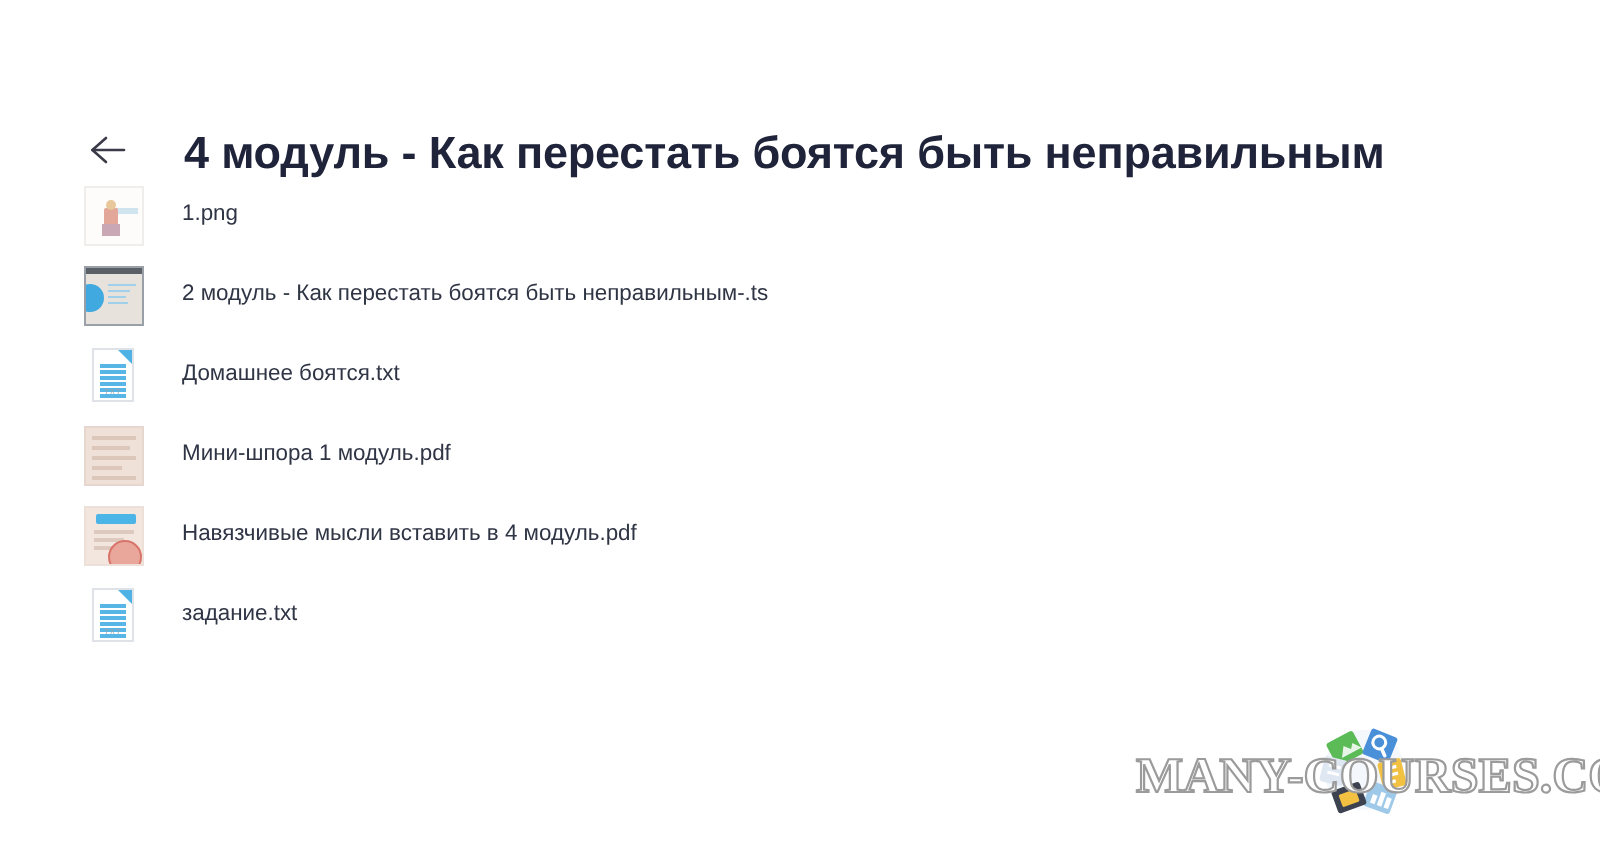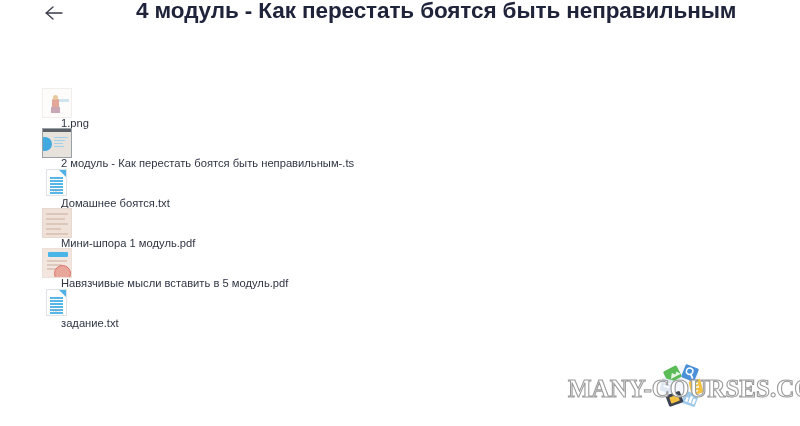--- a/index.html
+++ b/index.html
@@ -13,25 +13,24 @@
     background: #ffffff;
     font-family: "Liberation Sans", "DejaVu Sans", sans-serif;
     color: #2b2f40;
     overflow: hidden;
     position: relative;
   }
 
   
   .page-header {
     display: flex;
-    align-items: flex-start;
+    align-items: flex-end;
     height: 88px;
     padding-left: 42px;
     box-sizing: border-box;
-    gap: 44px;
   }
   .back-button {
     width: 26px;
     height: 26px;
     display: flex;
     align-items: center;
     justify-content: center;
     cursor: pointer;
     flex: 0 0 auto;
   }
@@ -47,23 +46,23 @@
     line-height: 1;
   }
 
   
   .file-list {
     padding-left: 42px;
     box-sizing: border-box;
   }
   .file-row {
     display: flex;
+    align-items: center;
     height: 40px;
     cursor: pointer;
-    flex-direction: column;
   }
   .thumb {
     width: 30px;
     height: 30px;
     flex: 0 0 auto;
     position: relative;
     overflow: hidden;
     background: #ffffff;
   }
   .file-label {
@@ -367,21 +366,21 @@
   <div class="file-row">
     <div class="thumb th-pdf-blue">
       <span class="pu-bar"></span>
       <span class="pu-lines">
           <i></i>
           <i></i>
           <i></i>
         </span>
       <span class="pu-stamp"></span>
     </div>
-    <div class="file-label">Навязчивые мысли вставить в 5 модуль.pdf</div>
+    <div class="file-label">Навязчивые мысли вставить в 4 модуль.pdf</div>
   </div>
 
   <div class="file-row">
     <div class="thumb th-txt">
       <span class="doc">
         <span class="fold"></span>
         <span class="doc-lines">
             <i></i>
             <i></i>
             <i></i>

